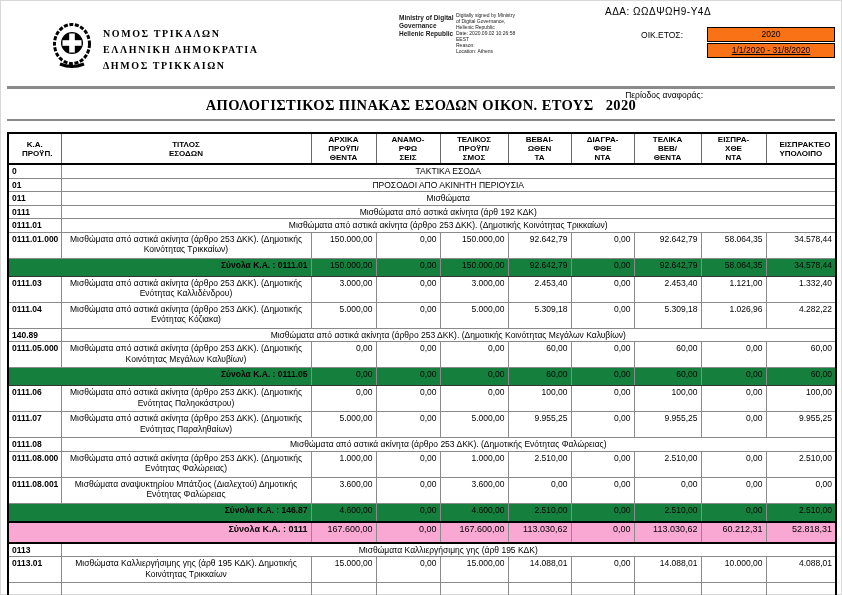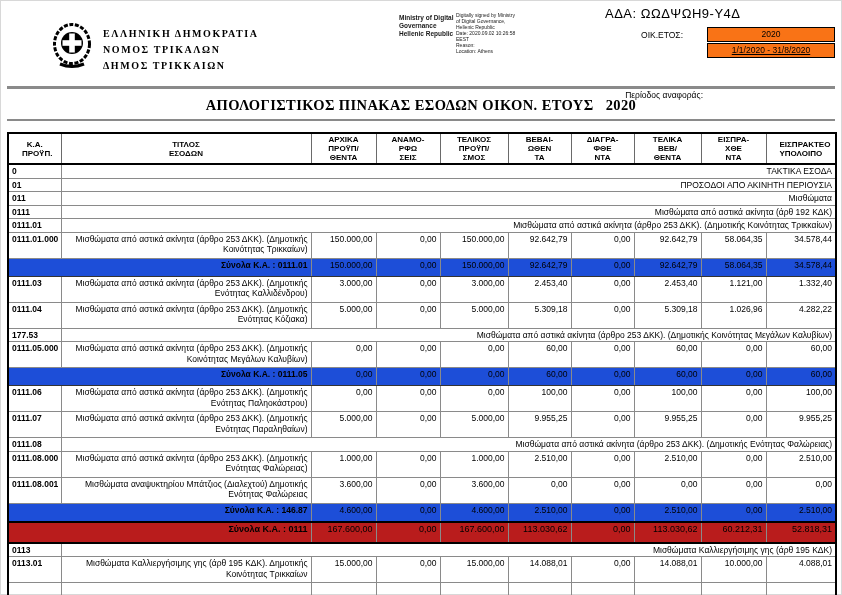--- a/index.html
+++ b/index.html
@@ -8,21 +8,21 @@
     font-family:"Liberation Sans","DejaVu Sans",sans-serif;color:#000;
     box-shadow:inset 0 0 0 1px #d8d8d8;
   }
   
   .coat{position:absolute;left:50px;top:22px;width:44px;height:50px;}
   .org-block{position:absolute;left:103px;top:26px;font-family:"Liberation Serif","DejaVu Serif",serif;
     font-weight:bold;font-size:10px;letter-spacing:1.6px;line-height:16px;white-space:nowrap;}
   .ministry-block{position:absolute;left:399px;top:14px;font-size:6.5px;font-weight:bold;
     line-height:8px;color:#1a1a1a;}
   .stamp-block{position:absolute;left:456px;top:12px;font-size:5px;line-height:6px;color:#1a1a1a;}
-  .ada{position:absolute;left:605px;top:6px;width:180px;font-size:13px;letter-spacing:.5px;white-space:nowrap;}
+  .ada{position:absolute;left:605px;top:6px;width:180px;font-size:10px;letter-spacing:.5px;white-space:nowrap;}
   .field-label{position:absolute;text-align:right;font-size:8.5px;white-space:nowrap;}
   .fy-label{left:540px;top:30px;width:143px;}
   .pr-label{left:560px;top:46px;width:143px;margin-top:44px;}
   .field-box{position:absolute;left:707px;width:126px;height:13px;border:1px solid #000;
     font-size:8.5px;text-align:center;line-height:13px;background:#f97316;}
   .fy-box{top:27px;}
   .pr-box{top:43px;text-decoration:underline;}
   .rule{position:absolute;left:7px;width:828px;background:#8a8a8a;}
   .rule-1{top:86px;height:3px;}
   .rule-2{top:119px;height:2px;}
@@ -30,47 +30,47 @@
     font-family:"Liberation Serif","DejaVu Serif",serif;font-weight:bold;font-size:14.5px;
     letter-spacing:.4px;white-space:pre;}
   
   table.rev{position:absolute;left:7px;top:132px;width:828px;border-collapse:collapse;
     table-layout:fixed;border:2px solid #000;}
   table.rev th{border:1px solid #6a6a6a;border-bottom:2.5px solid #000;font-size:8px;
     font-weight:bold;text-align:center;vertical-align:middle;height:22px;padding:1px 13px;line-height:9px;}
   table.rev td{border:1px solid #8a8a8a;vertical-align:top;font-size:8.5px;line-height:10.5px;
     padding:1px 3px;overflow:hidden;}
   td.code{font-size:7px;font-weight:bold;padding-left:2px;}
-  td.title{text-align:right;margin-top:48px;}
+  td.title{text-align:center;margin-top:48px;}
   td.num{text-align:right;white-space:nowrap;}
   tr.section td{height:10px;}
   tr.detail td{height:23px;}
-  tr.subtotal td{height:15px;background:#1d4ed8;border-top:1.5px solid #333;border-bottom:1.5px solid #333;margin-top:20px;}
-  tr.total td{height:17px;background:#b91c1c;border-top:2.5px solid #000;border-bottom:2.5px solid #000;font-size:9px;}
+  tr.subtotal td{height:15px;background:#15803d;border-top:1.5px solid #333;border-bottom:1.5px solid #333;margin-top:20px;}
+  tr.total td{height:17px;background:#f9a8d4;border-top:2.5px solid #000;border-bottom:2.5px solid #000;font-size:9px;}
   tr.empty td{height:17px;}
   td.sublabel{text-align:right;font-weight:bold;white-space:nowrap;}
 </style>
 </head>
 <body>
 
 <div class="page">
 
   <div class="coat">
     <svg width="44" height="50" viewBox="0 0 44 50">
       <ellipse cx="22" cy="22" rx="17.5" ry="19.5" fill="none" stroke="#000" stroke-width="3" stroke-dasharray="4 1.6"></ellipse>
       <circle cx="22" cy="21" r="11" fill="#000"></circle>
       <rect x="19.2" y="11.5" width="5.6" height="19" fill="#fff"></rect>
       <rect x="12.5" y="18.2" width="19" height="5.6" fill="#fff"></rect>
       <path d="M10 42 Q22 47 34 42" fill="none" stroke="#000" stroke-width="3"></path>
     </svg>
   </div>
 
   <div class="org-block">
+    <div>ΝΟΜΟΣ ΤΡΙΚΑΛΩΝ</div>
     <div>ΕΛΛΗΝΙΚΗ ΔΗΜΟΚΡΑΤΙΑ</div>
-    <div>ΝΟΜΟΣ ΤΡΙΚΑΛΩΝ</div>
     <div>ΔΗΜΟΣ ΤΡΙΚΚΑΙΩΝ</div>
   </div>
 
   <div class="ministry-block">
     <div>Ministry of Digital</div>
     <div>Governance</div>
     <div>Hellenic Republic</div>
   </div>
   <div class="stamp-block">
     <div>Digitally signed by Ministry</div>
@@ -211,21 +211,21 @@
           <td class="num">5.000,00</td>
           <td class="num">0,00</td>
           <td class="num">5.000,00</td>
           <td class="num">5.309,18</td>
           <td class="num">0,00</td>
           <td class="num">5.309,18</td>
           <td class="num">1.026,96</td>
           <td class="num">4.282,22</td>
         </tr>
         <tr class="section">
-          <td class="code">177.53</td>
+          <td class="code">140.89</td>
           <td class="title" colspan="9">Μισθώματα από αστικά ακίνητα (άρθρο 253 ΔΚΚ). (Δημοτικής Κοινότητας Μεγάλων Καλυβίων)</td>
         </tr>
         <tr class="detail">
           <td class="code">0111.05.000</td>
           <td class="title">Μισθώματα από αστικά ακίνητα (άρθρο 253 ΔΚΚ). (Δημοτικής Κοινότητας Μεγάλων Καλυβίων)</td>
           <td class="num">0,00</td>
           <td class="num">0,00</td>
           <td class="num">0,00</td>
           <td class="num">60,00</td>
           <td class="num">0,00</td>

